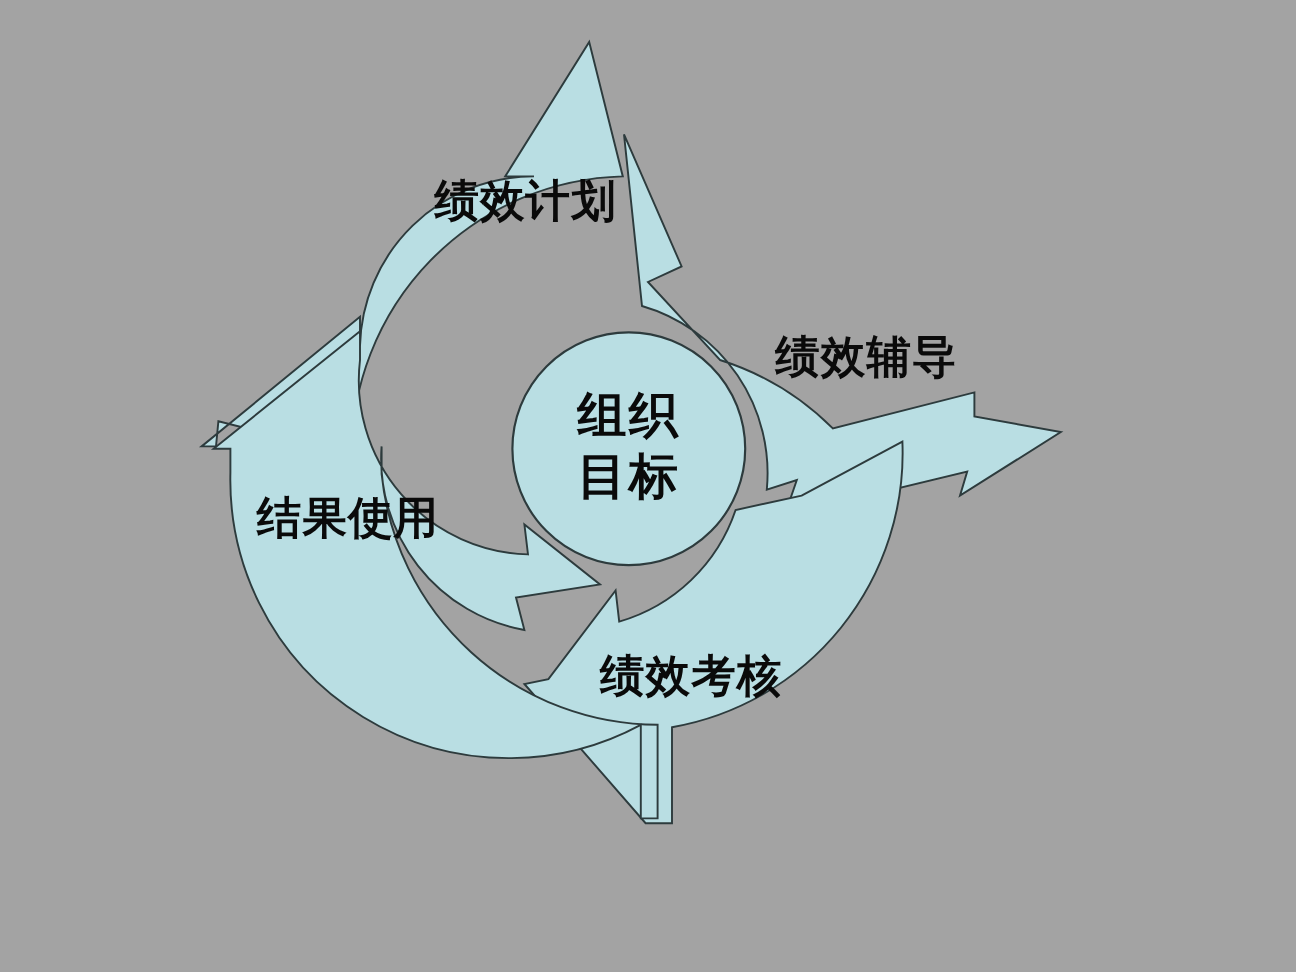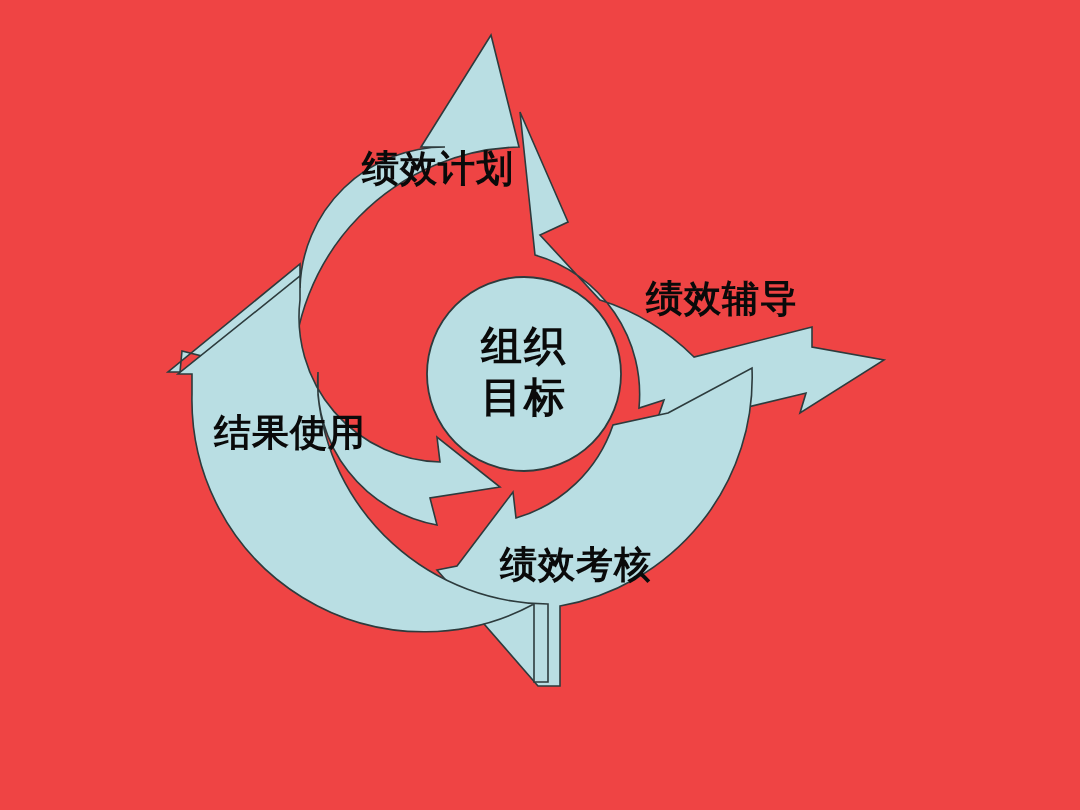--- a/index.html
+++ b/index.html
@@ -51,21 +51,21 @@
     font-size: 41px;
     fill: #0a0a0a;
     letter-spacing: 2px;
     text-anchor: middle;
     dominant-baseline: middle;
   }
 </style>
 </head>
 <body>
 
-<div id="diagram-root" style="background: #ef4444;">
+<div id="diagram-root" style="background: #a3a3a3;">
 
   <svg id="cycle-svg" viewBox="0 0 1080 810" xmlns="http://www.w3.org/2000/svg">
 
     <g>
       <path class="seg-shape" fill="#b9dee3" d="M 491 35
                L 519 147
                A 232 232 0 0 0 293 379
                L 182 351
                L 180 372
                L 168 372

